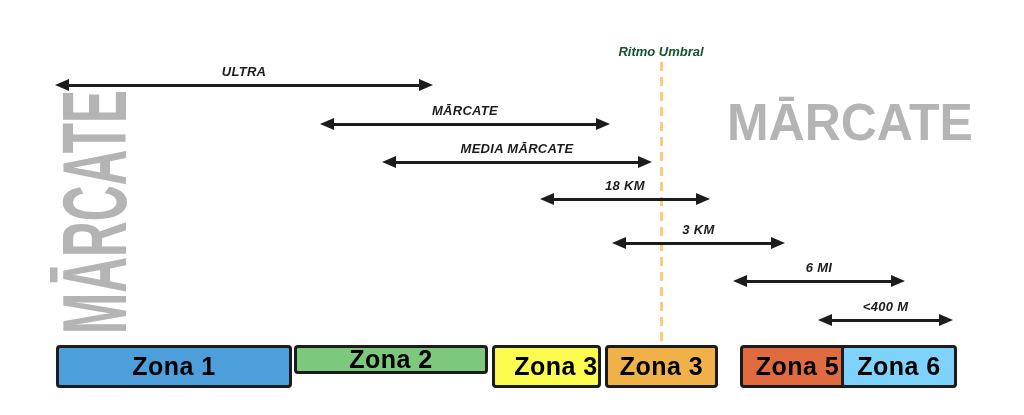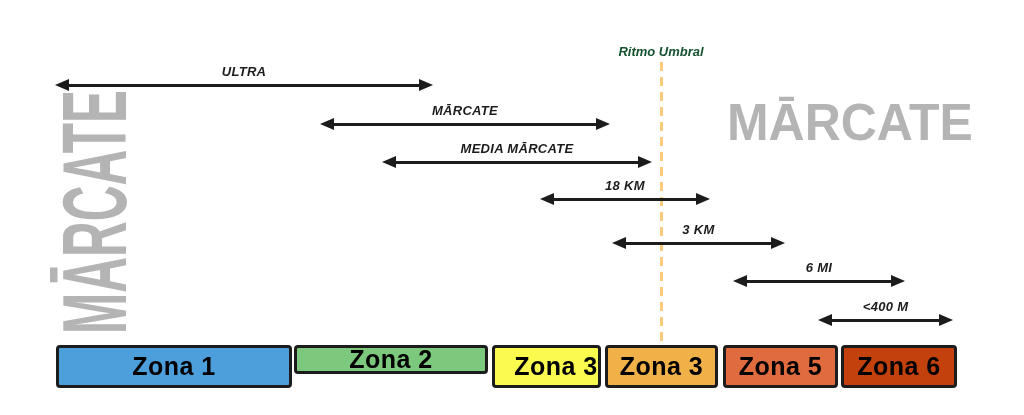--- a/index.html
+++ b/index.html
@@ -153,17 +153,17 @@
         <div class="arrow-head head-left"></div>
         <div class="arrow-head head-right"></div>
       </div>
     </div>
 
   <div id="zone-bar">
       <div class="zone-seg" style="left: 56px; width: 236px; top: 345px; height: 43px; background: rgb(76, 159, 219); color: rgb(0, 0, 0);">Zona 1</div>
       <div class="zone-seg" style="left: 294px; width: 194px; top: 345px; height: 29px; background: rgb(124, 200, 124); color: rgb(0, 0, 0);">Zona 2</div>
       <div class="zone-seg" style="left: 492px; width: 109px; top: 345px; height: 43px; background: rgb(251, 250, 78); color: rgb(0, 0, 0); padding-left: 19px;">Zona 3</div>
       <div class="zone-seg" style="left: 605px; width: 113px; top: 345px; height: 43px; background: rgb(240, 177, 73); color: rgb(0, 0, 0);">Zona 3</div>
-      <div class="zone-seg" style="left: 723px; width: 115px; top: 345px; height: 43px; background: rgb(223, 107, 63); color: rgb(0, 0, 0);">Zona 5</div>
-      <div class="zone-seg" style="left: 841px; width: 116px; top: 345px; height: 43px; background: #c2410c; color: rgb(0, 0, 0);">Zona 6</div>
+      <div class="zone-seg" style="left: 740px; width: 115px; top: 345px; height: 43px; background: rgb(223, 107, 63); color: rgb(0, 0, 0);">Zona 5</div>
+      <div class="zone-seg" style="left: 841px; width: 116px; top: 345px; height: 43px; background: #7dd3fc; color: rgb(0, 0, 0);">Zona 6</div>
     </div>
 
 </div>
 
 </body></html>

